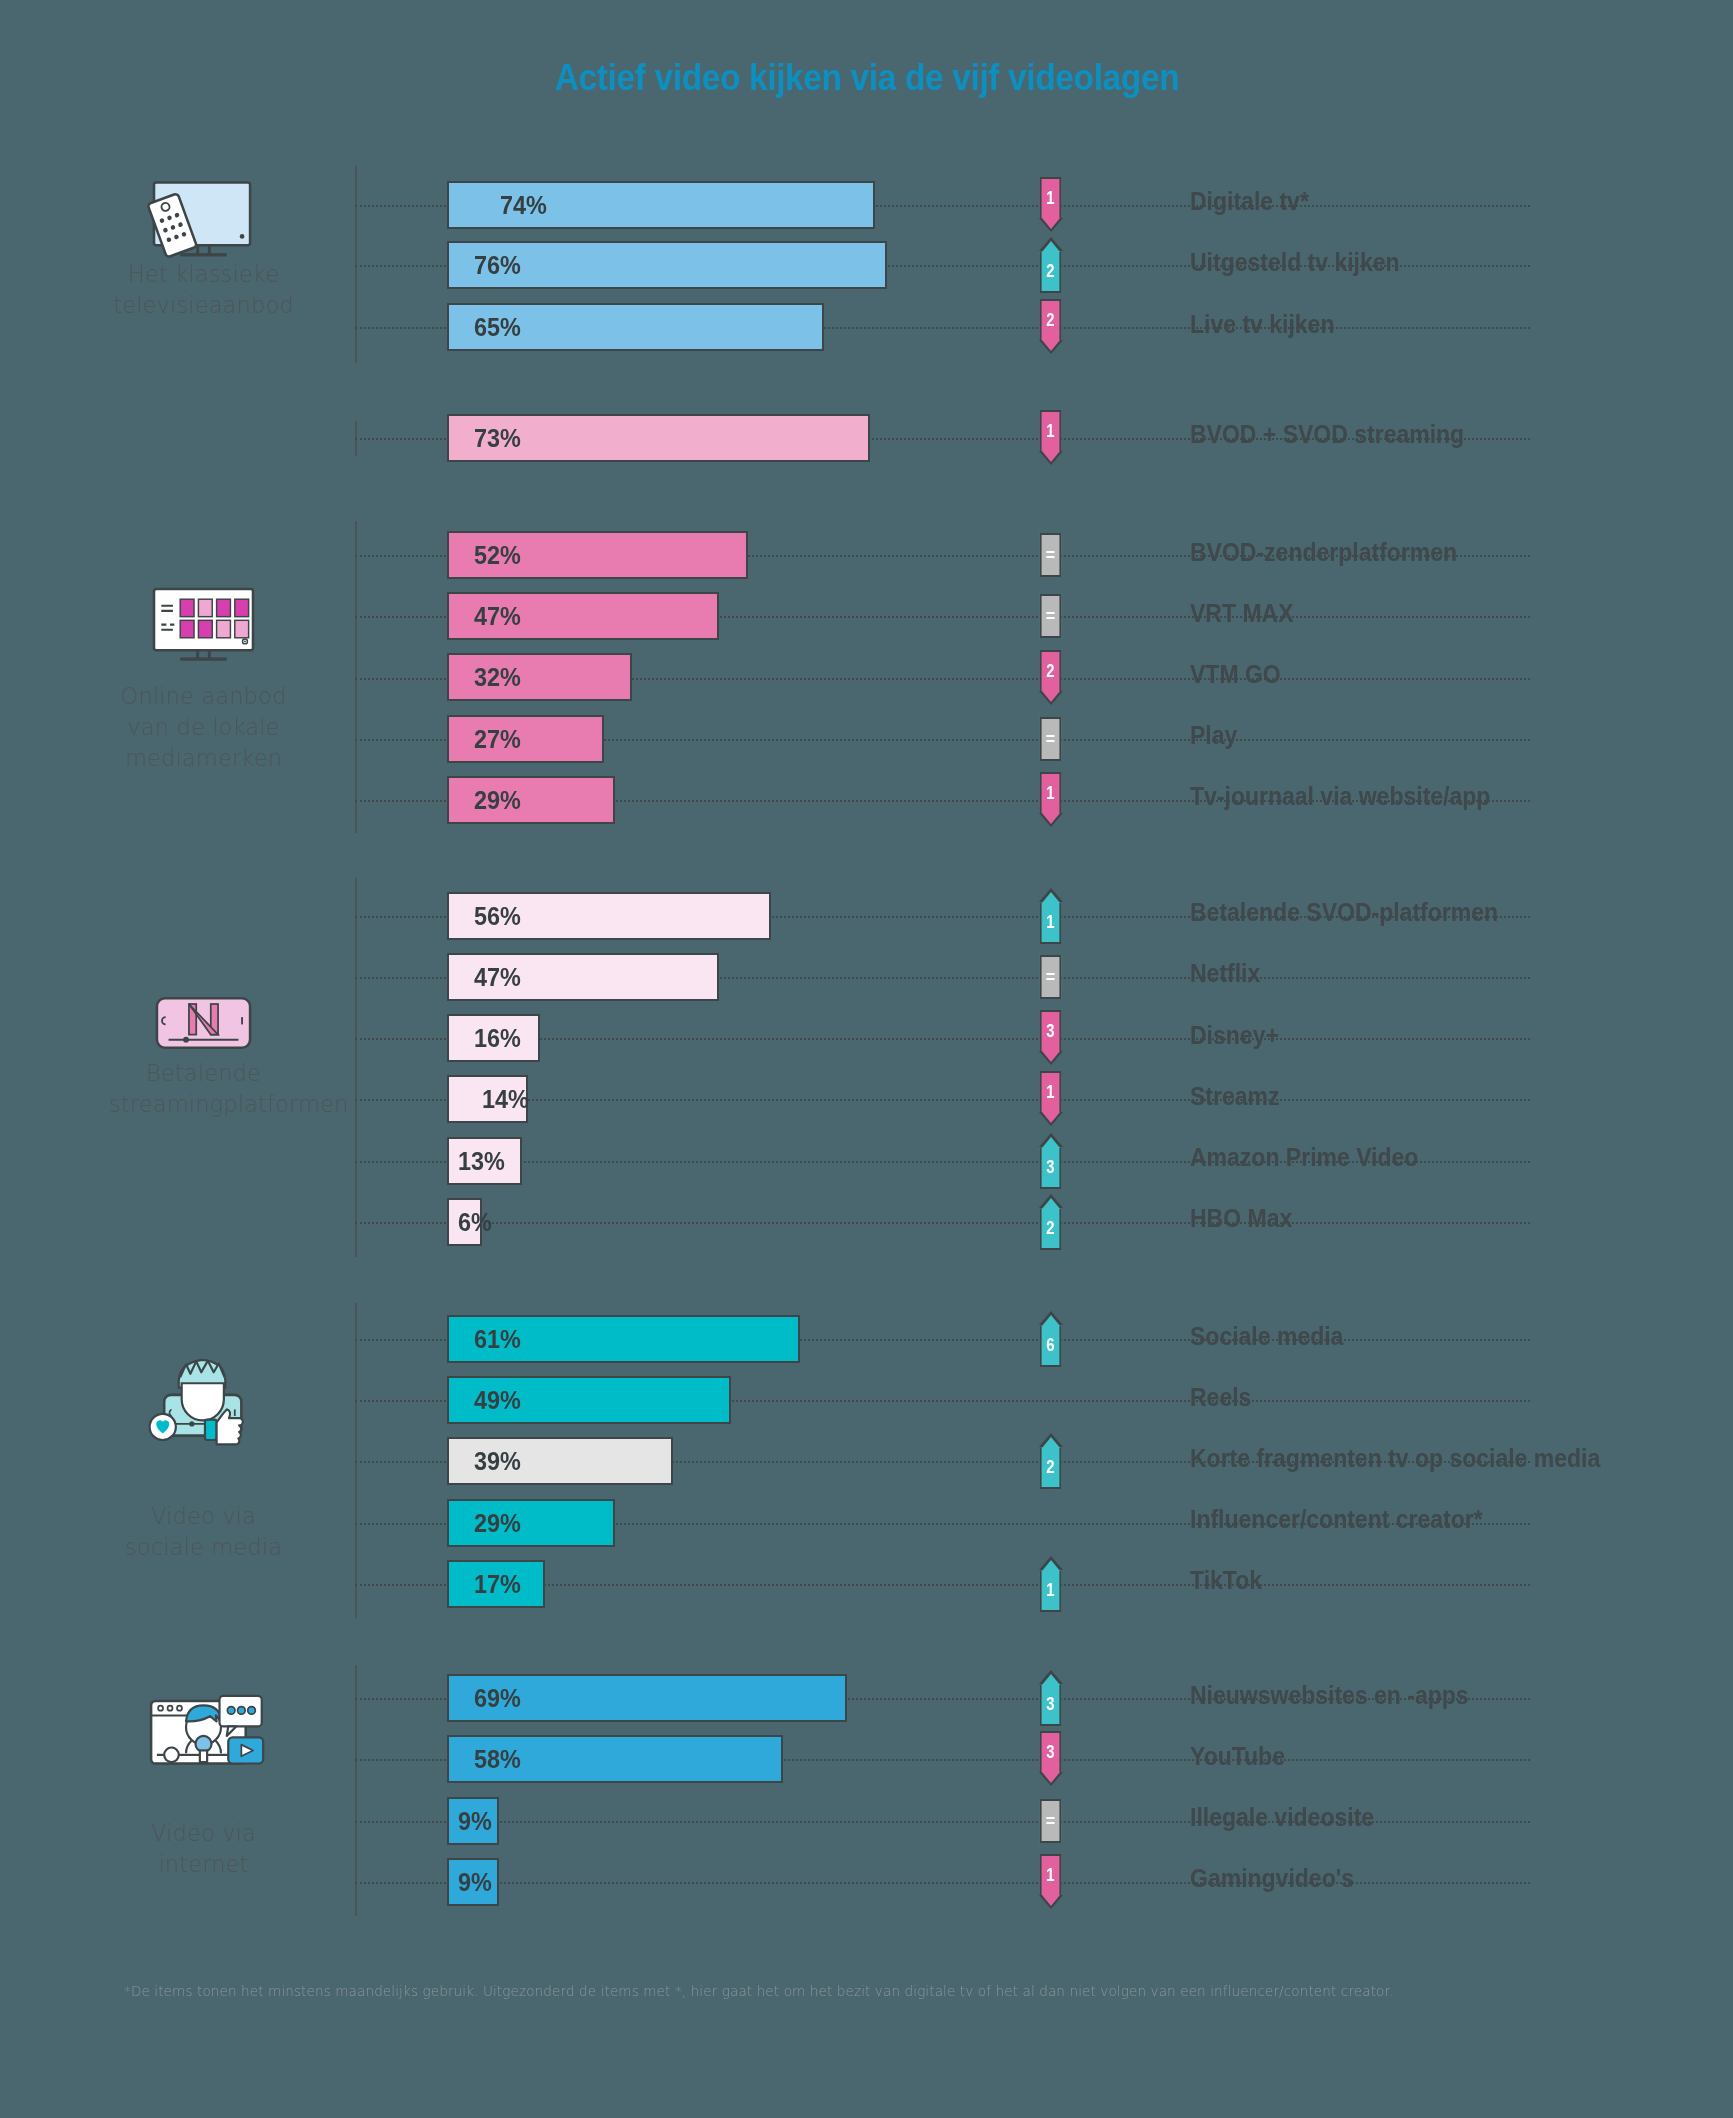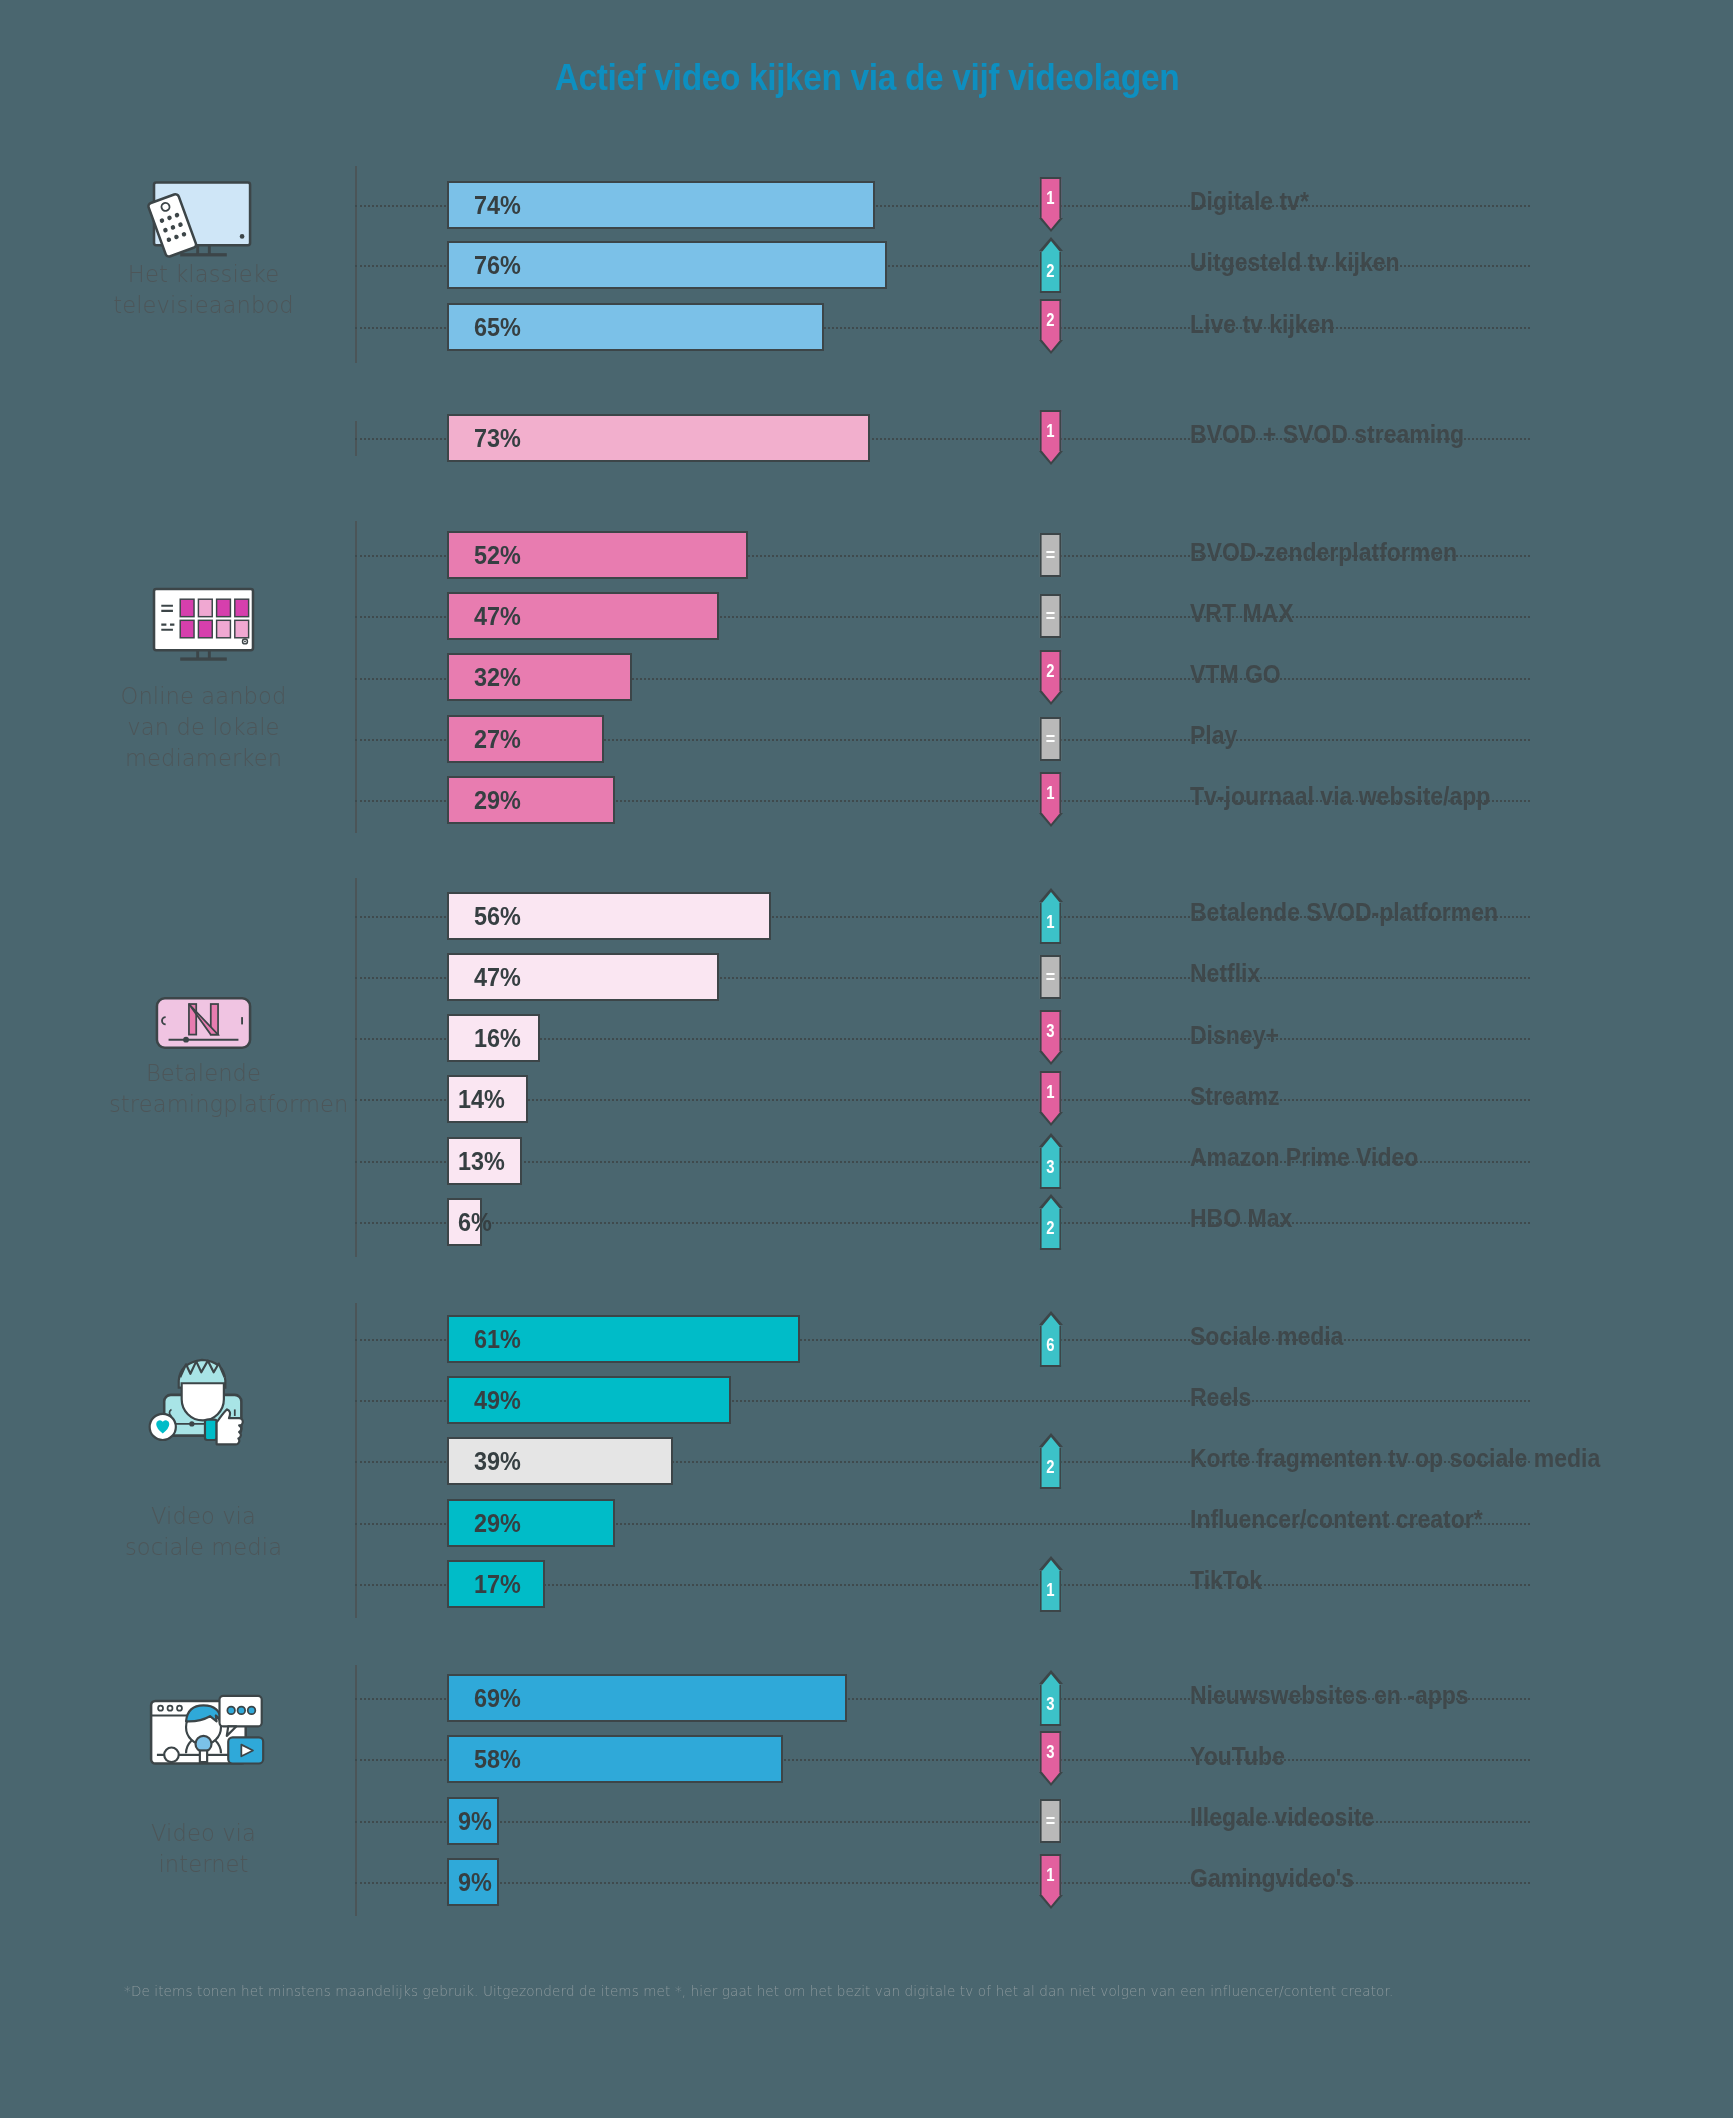--- a/index.html
+++ b/index.html
@@ -217,21 +217,21 @@
       <circle cx="156" cy="47" r="5.2" fill="#2fa9d9" stroke="#3c4548" stroke-width="2.4"></circle>
       <rect x="124" y="84" width="48" height="36" rx="6" fill="#2fa9d9" stroke="#3c4548" stroke-width="3"></rect>
       <path d="M142 94 l16 8 l-16 8 Z" fill="#fff" stroke="#3c4548" stroke-width="2.4" stroke-linejoin="round"></path>
         </svg></div>
     </div>
     <div class="cat" style="top: 1818px;">
       <div class="cat-label">Video via</div>
       <div class="cat-label">internet</div>
     </div>
     <div class="leader" style="left: 355px; width: 1175px; top: 205px;"></div>
-    <div class="bar" style="left: 447px; top: 181px; width: 428px; height: 48px; background: rgb(123, 193, 232);">
+    <div class="bar" style="left: 447px; top: 181px; width: 428px; height: 48px; background: rgb(123, 193, 232); padding-left: 26px;">
       <span class="val">74%</span>
     </div>
     <div class="marker" style="left: 1038px; top: 205px;">
       <div class="mk" style="position: absolute; top: -28px;">
         <div class="body" style="height: 41px; background: rgb(226, 96, 158); border-top: 2.2px solid rgb(60, 69, 72);">1</div>
         <div style="position: relative; height: 14.6px;">
           <div class="cap-dn" style="border-top: 14.6px solid rgb(60, 69, 72);"></div>
           <div style="position: absolute; top: 0px; left: 0px; width: 25px;">
             <div style="width: 0px; height: 0px; margin: 0px auto; border-left: 9.5px solid transparent; border-right: 9.5px solid transparent; border-top: 11px solid rgb(226, 96, 158);"></div>
           </div>
@@ -385,21 +385,21 @@
         <div style="position: relative; height: 14.6px;">
           <div class="cap-dn" style="border-top: 14.6px solid rgb(60, 69, 72);"></div>
           <div style="position: absolute; top: 0px; left: 0px; width: 25px;">
             <div style="width: 0px; height: 0px; margin: 0px auto; border-left: 9.5px solid transparent; border-right: 9.5px solid transparent; border-top: 11px solid rgb(226, 96, 158);"></div>
           </div>
         </div>
       </div>
     </div>
     <div class="itemlabel" style="left: 1190px; top: 1021px;">Disney+</div>
     <div class="leader" style="left: 355px; width: 1175px; top: 1099px;"></div>
-    <div class="bar tiny" style="left: 447px; top: 1075px; width: 81px; height: 48px; background: rgb(250, 230, 242);">
+    <div class="bar tiny" style="left: 447px; top: 1075px; width: 81px; height: 48px; background: rgb(250, 230, 242); padding-left: 24px;">
       <span class="val">14%</span>
     </div>
     <div class="marker" style="left: 1038px; top: 1099px;">
       <div class="mk" style="position: absolute; top: -28px;">
         <div class="body" style="height: 41px; background: rgb(226, 96, 158); border-top: 2.2px solid rgb(60, 69, 72);">1</div>
         <div style="position: relative; height: 14.6px;">
           <div class="cap-dn" style="border-top: 14.6px solid rgb(60, 69, 72);"></div>
           <div style="position: absolute; top: 0px; left: 0px; width: 25px;">
             <div style="width: 0px; height: 0px; margin: 0px auto; border-left: 9.5px solid transparent; border-right: 9.5px solid transparent; border-top: 11px solid rgb(226, 96, 158);"></div>
           </div>

